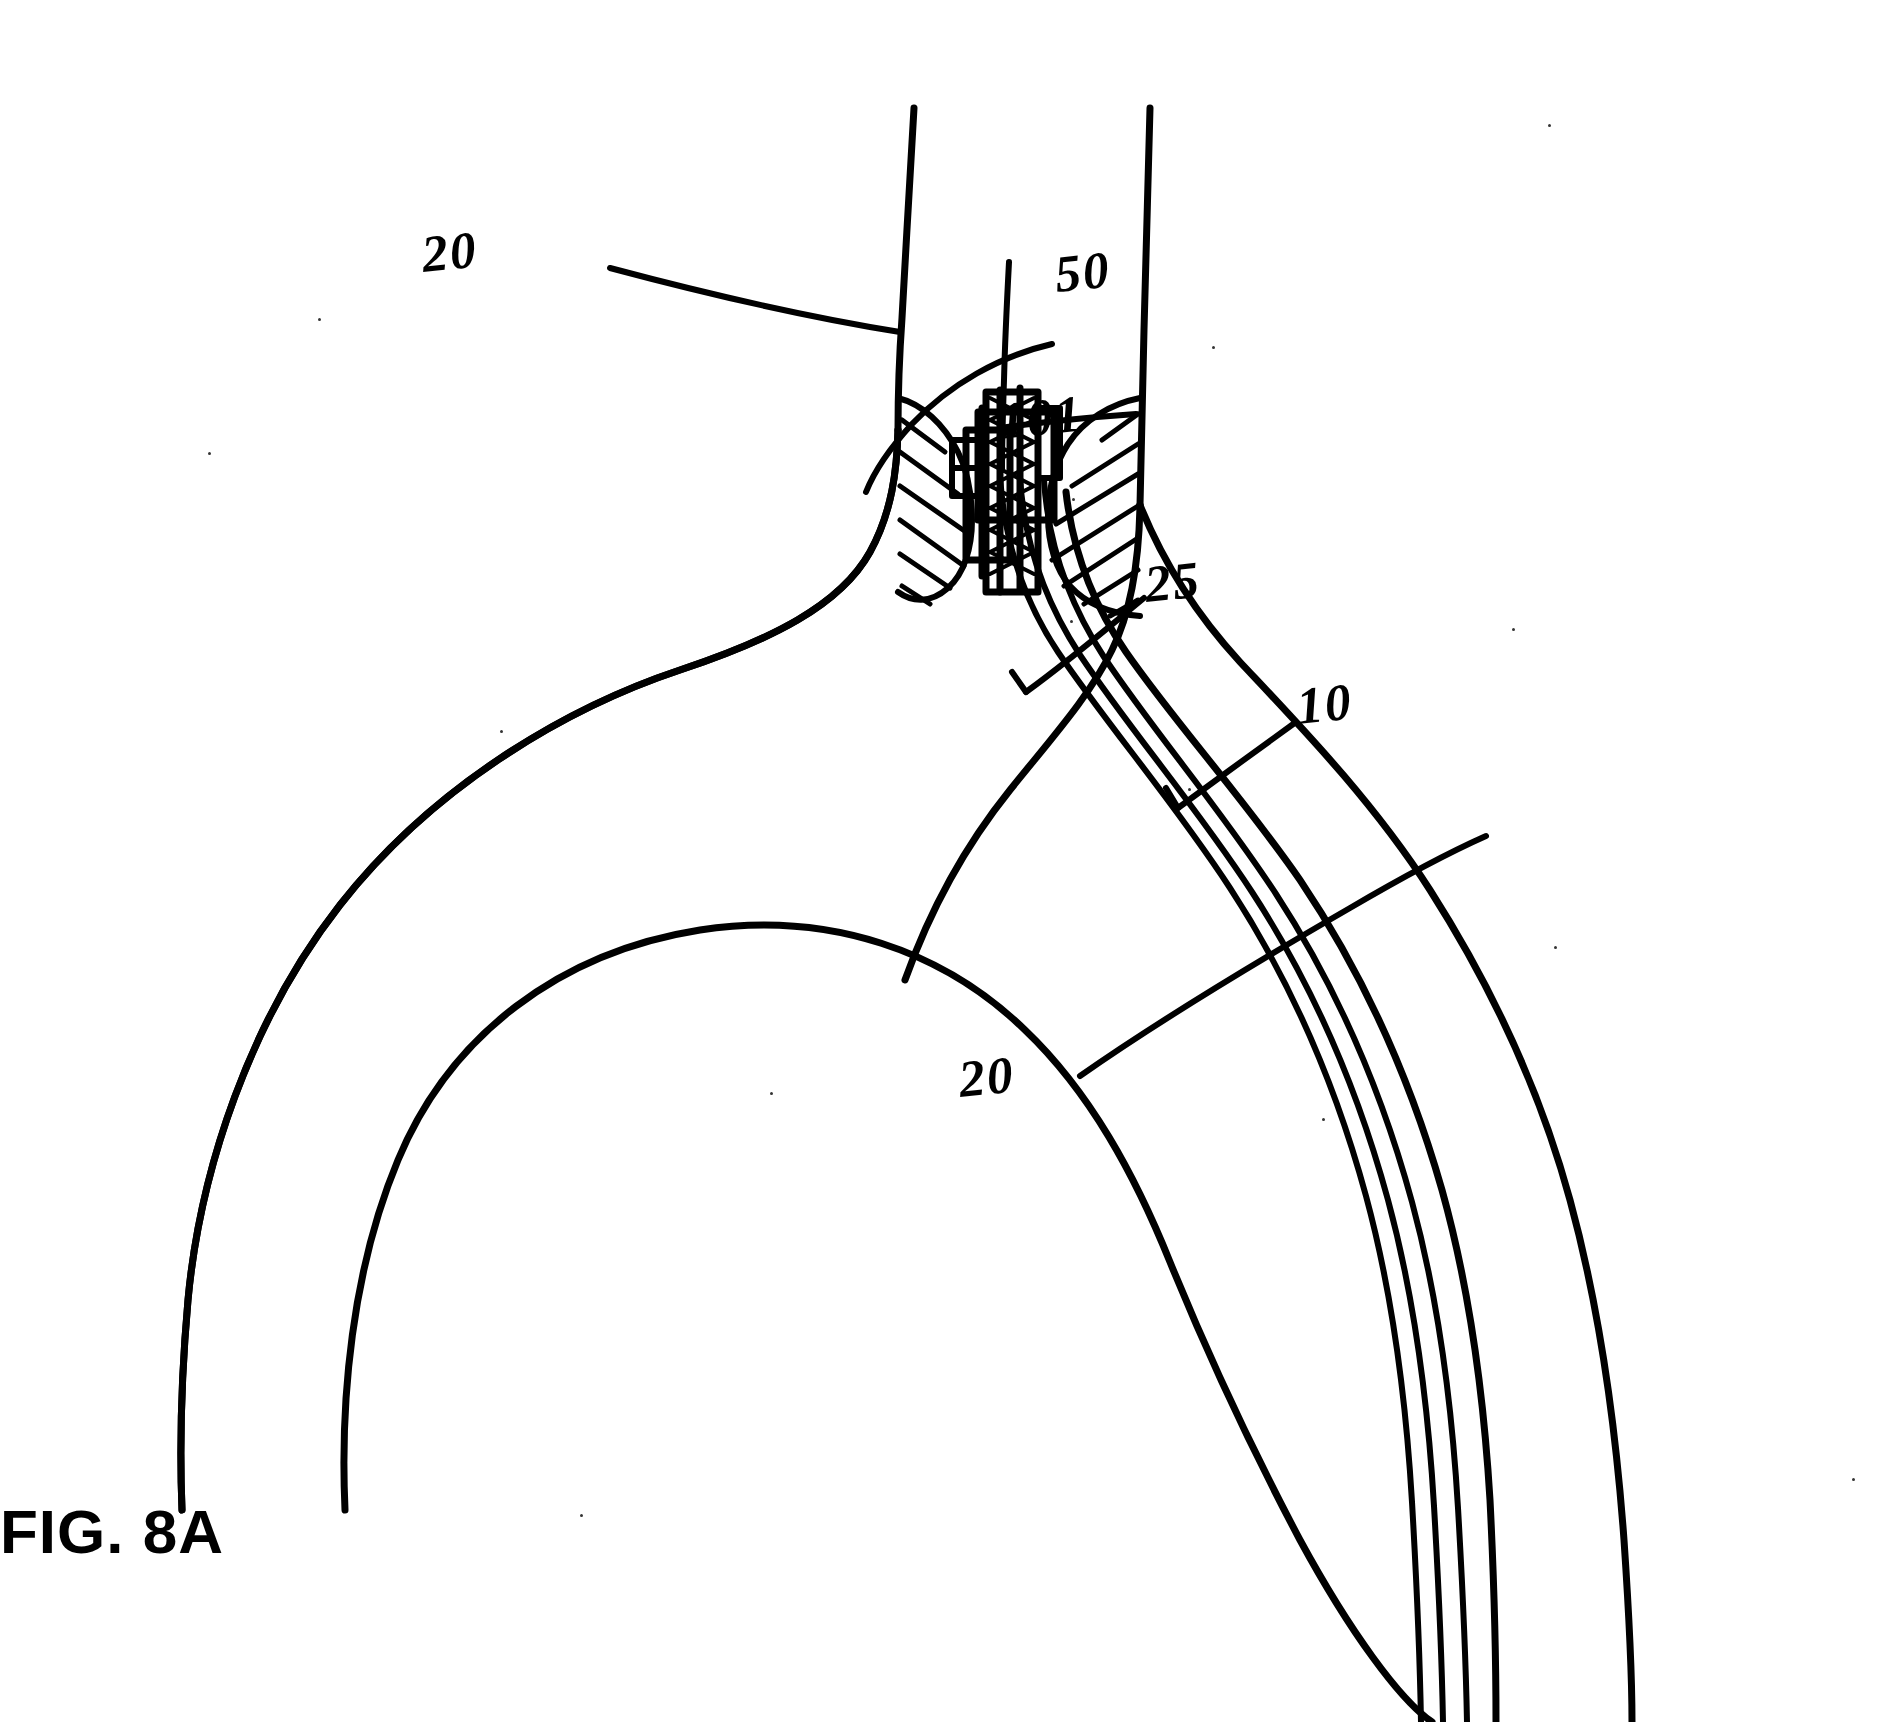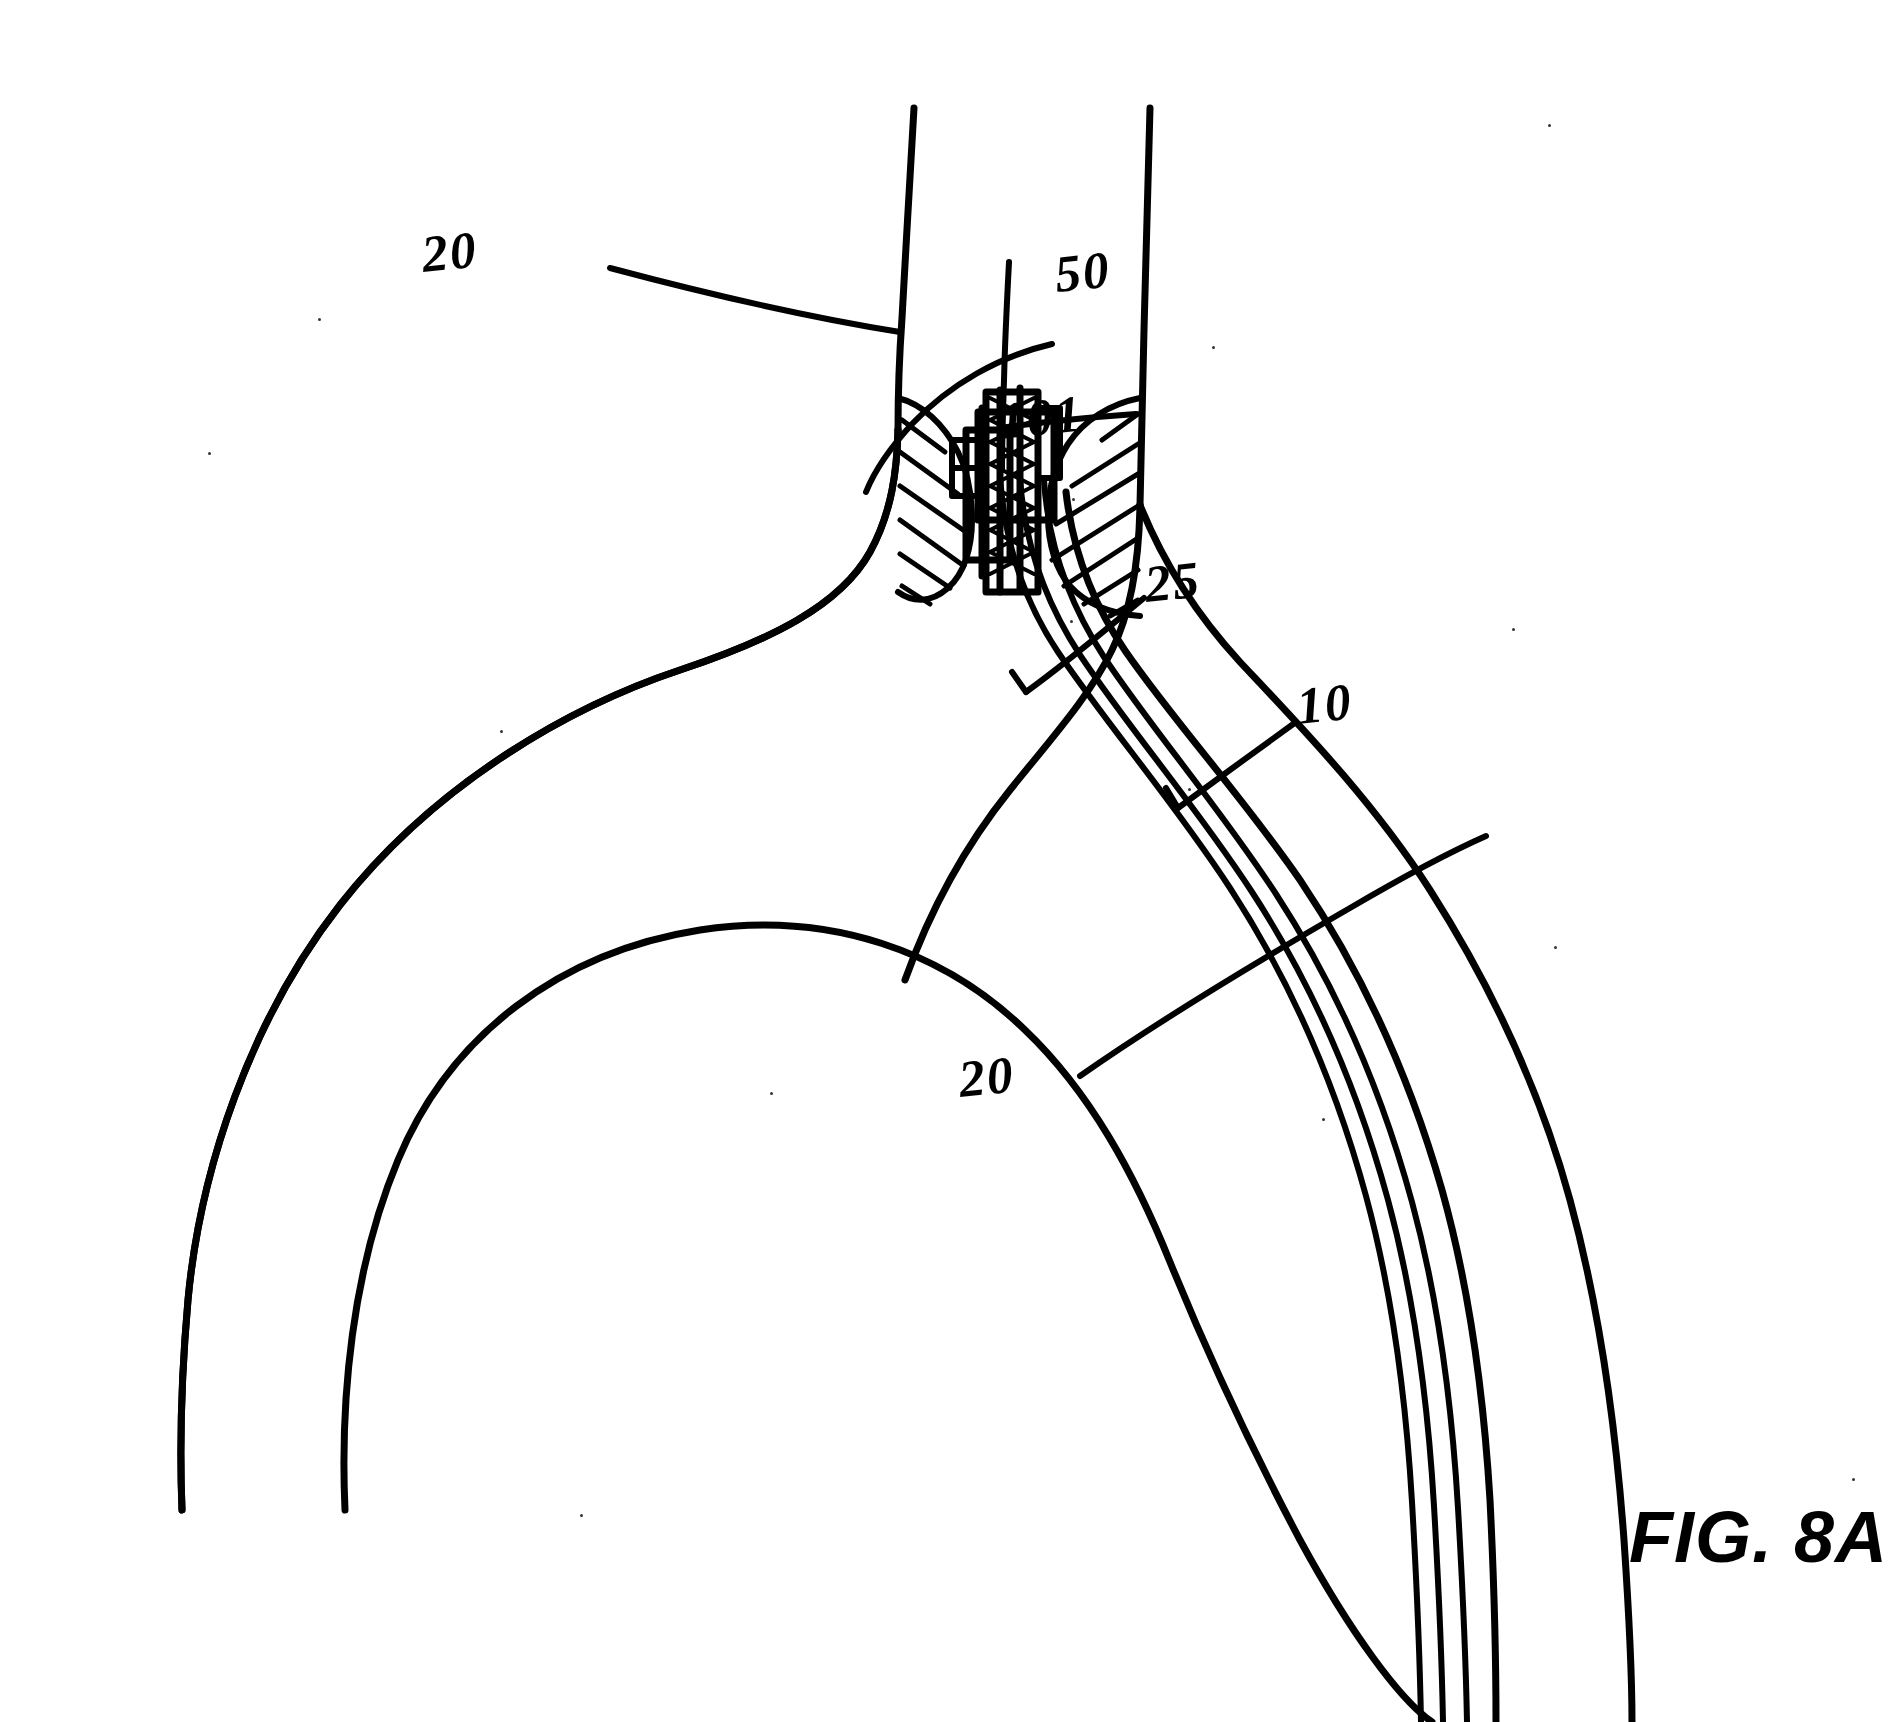--- a/index.html
+++ b/index.html
@@ -25,28 +25,27 @@
     left: 0;
     width: 1888px;
     height: 1722px;
     display: block;
   }
   .fig-caption {
     position: absolute;
     left: 0;
     right: 0;
     top: 1496px;
-    text-align: right;
+    text-align: left;
     font-family: "Liberation Sans", sans-serif;
     font-weight: bold;
-    font-size: 72px;
+    font-size: 62px;
     letter-spacing: 1px;
     color: #000000;
     user-select: none;
-    font-style: italic;
   }
   .ref-label {
     position: absolute;
     font-family: "Liberation Serif", serif;
     font-size: 52px;
     color: #000000;
     white-space: nowrap;
     user-select: none;
   }
   

